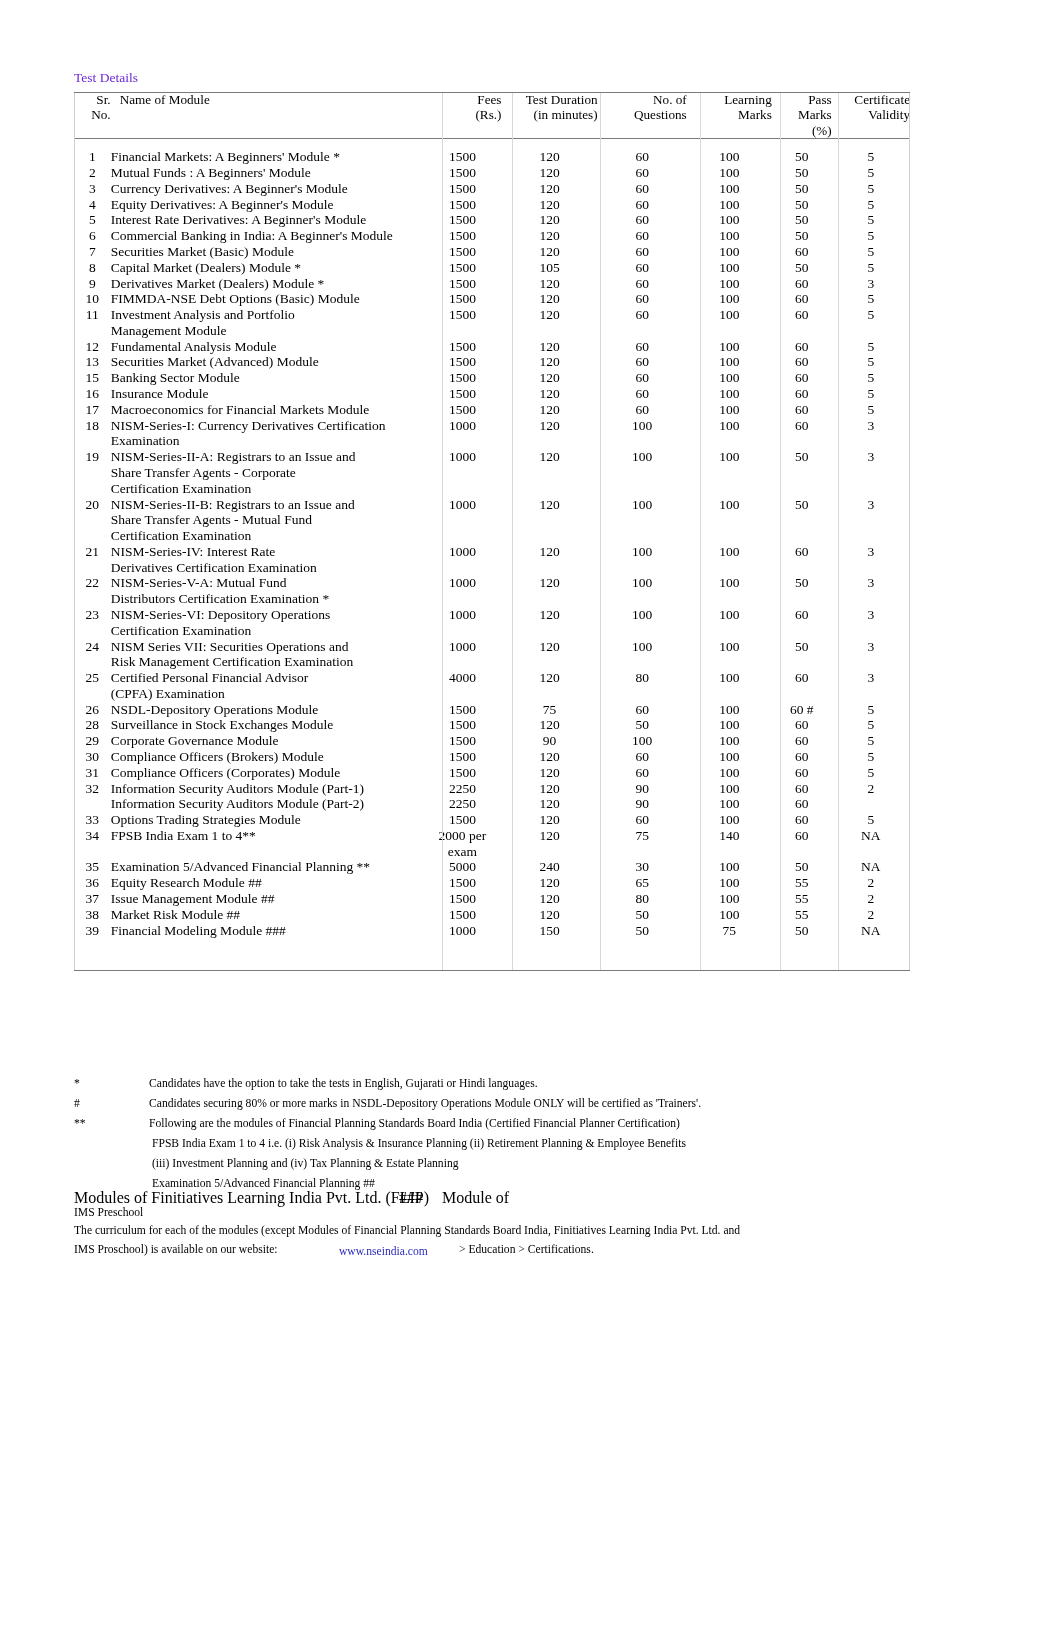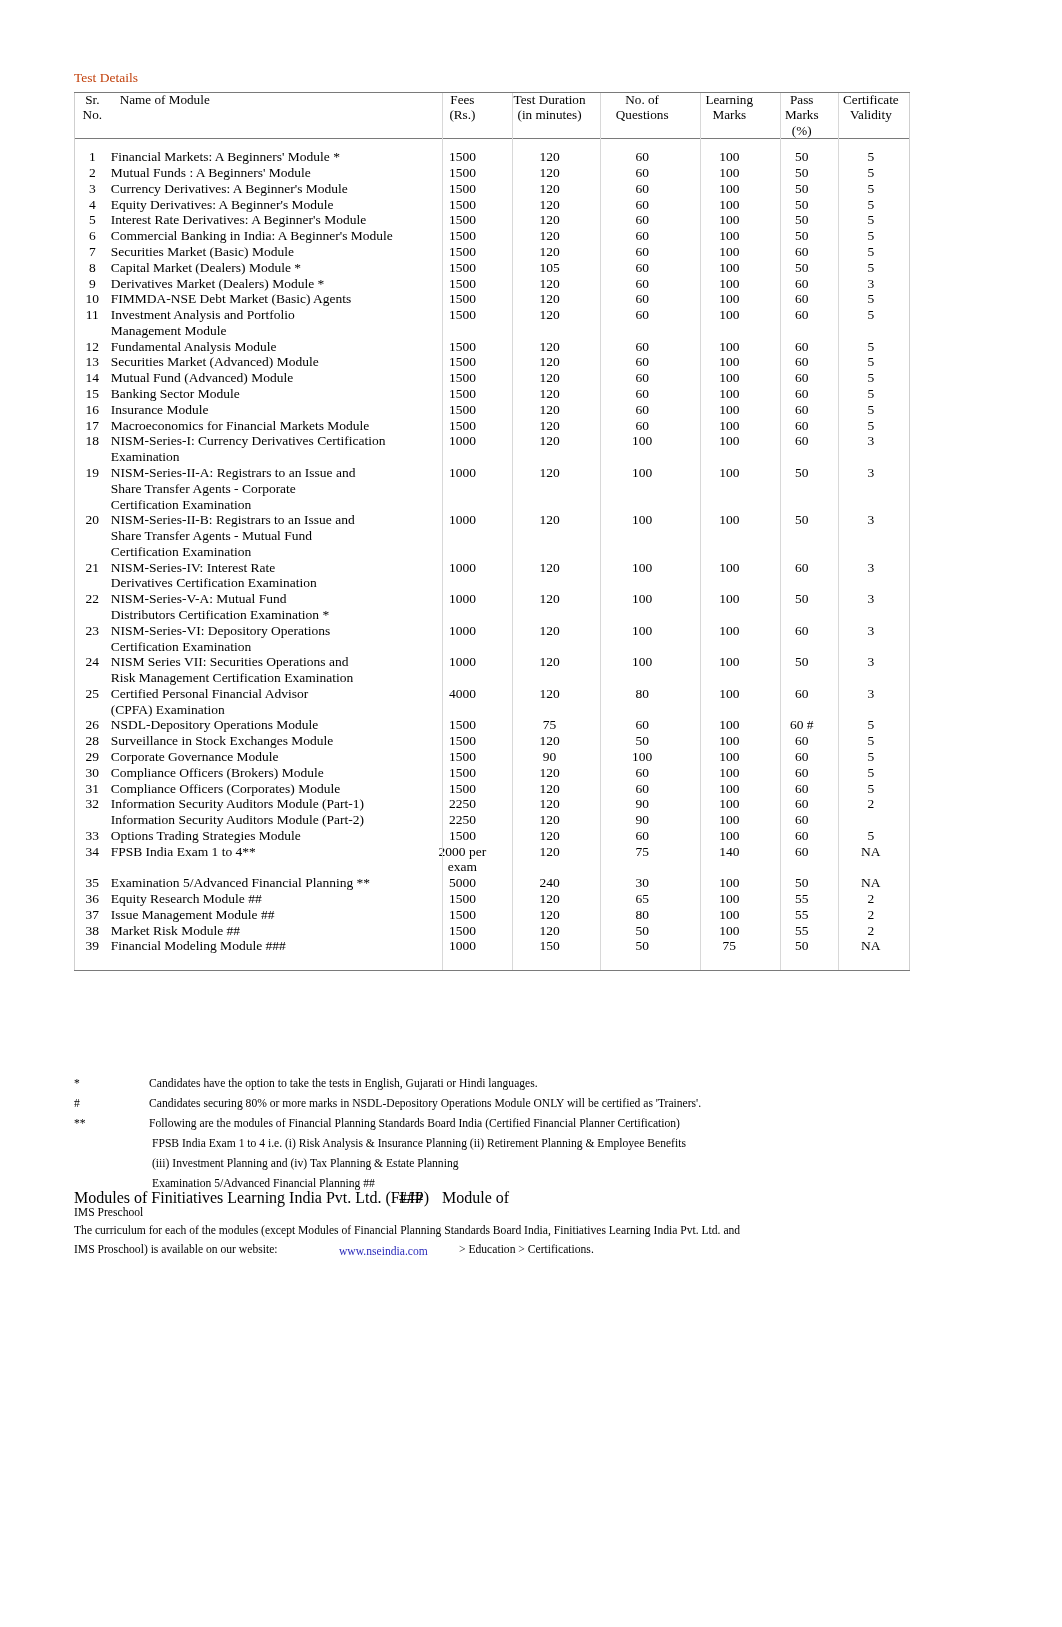--- a/index.html
+++ b/index.html
@@ -19,38 +19,38 @@
     position: absolute;
     left: 0; top: 0;
     width: 1062px;
     height: 1627px;
   }
   .title {
     position: absolute;
     left: 74px;
     top: 70px;
     font-size: 13.5px;
-    color: #c2410c;
+    color: #6d28d9;
   }
   table.tbl {
     position: absolute;
     left: 74px;
     top: 92px;
     width: 836px;
     border-collapse: collapse;
     font-size: 13.5px;
   }
   table.tbl th, table.tbl td {
     padding: 0;
     vertical-align: top;
     line-height: 1.17;
   }
   thead th {
     font-weight: normal;
-    text-align: center;
+    text-align: right;
     padding-top: 6px;
     padding-bottom: 7px;
     border-bottom: 1.1px solid #7a7a7a;
     font-size: 13.2px;
   }
   thead th.left {
     text-align: left;
     padding-left: 9px;
     margin-top: 47px;
   }
@@ -295,21 +295,21 @@
           <td class="nm">Derivatives Market (Dealers) Module *</td>
           <td class="num">1500</td>
           <td class="num">120</td>
           <td class="num">60</td>
           <td class="num">100</td>
           <td class="num">60</td>
           <td class="num">3</td>
         </tr>
         <tr>
           <td class="sr">10</td>
-          <td class="nm">FIMMDA-NSE Debt Market (Basic) Agents</td>
+          <td class="nm">FIMMDA-NSE Debt Options (Basic) Module</td>
           <td class="num">1500</td>
           <td class="num">120</td>
           <td class="num">60</td>
           <td class="num">100</td>
           <td class="num">60</td>
           <td class="num">5</td>
         </tr>
         <tr>
           <td class="sr">11</td>
           <td class="nm" style="white-space: pre-line;">Investment Analysis and Portfolio
@@ -327,30 +327,20 @@
           <td class="num">1500</td>
           <td class="num">120</td>
           <td class="num">60</td>
           <td class="num">100</td>
           <td class="num">60</td>
           <td class="num">5</td>
         </tr>
         <tr>
           <td class="sr">13</td>
           <td class="nm">Securities Market (Advanced) Module</td>
-          <td class="num">1500</td>
-          <td class="num">120</td>
-          <td class="num">60</td>
-          <td class="num">100</td>
-          <td class="num">60</td>
-          <td class="num">5</td>
-        </tr>
-        <tr>
-          <td class="sr">14</td>
-          <td class="nm">Mutual Fund (Advanced) Module</td>
           <td class="num">1500</td>
           <td class="num">120</td>
           <td class="num">60</td>
           <td class="num">100</td>
           <td class="num">60</td>
           <td class="num">5</td>
         </tr>
         <tr>
           <td class="sr">15</td>
           <td class="nm">Banking Sector Module</td>

